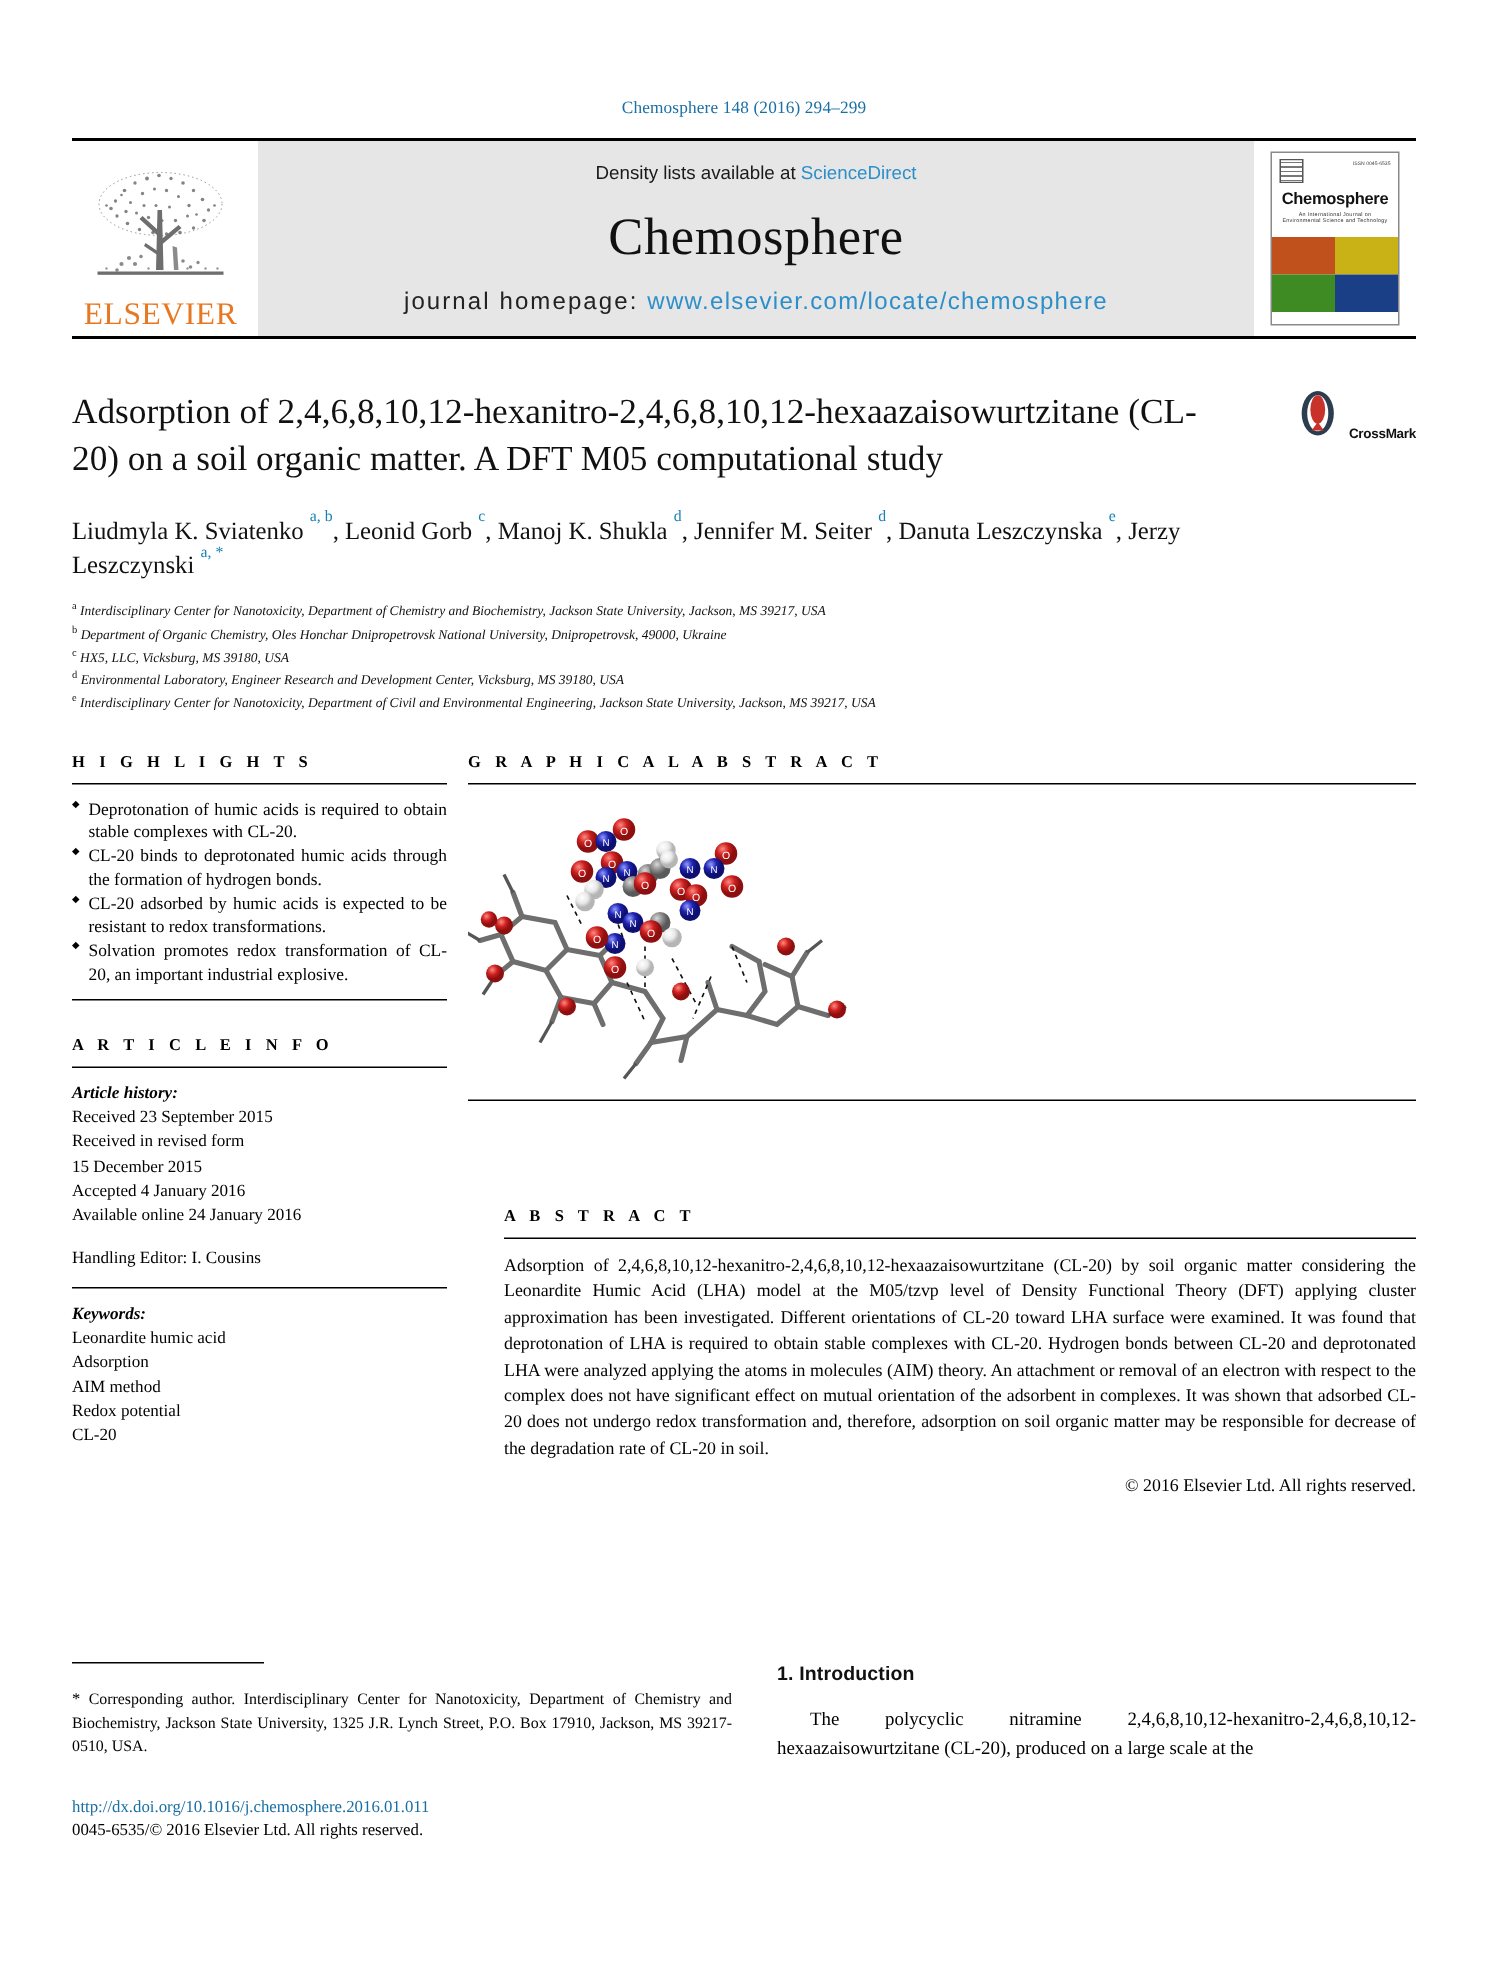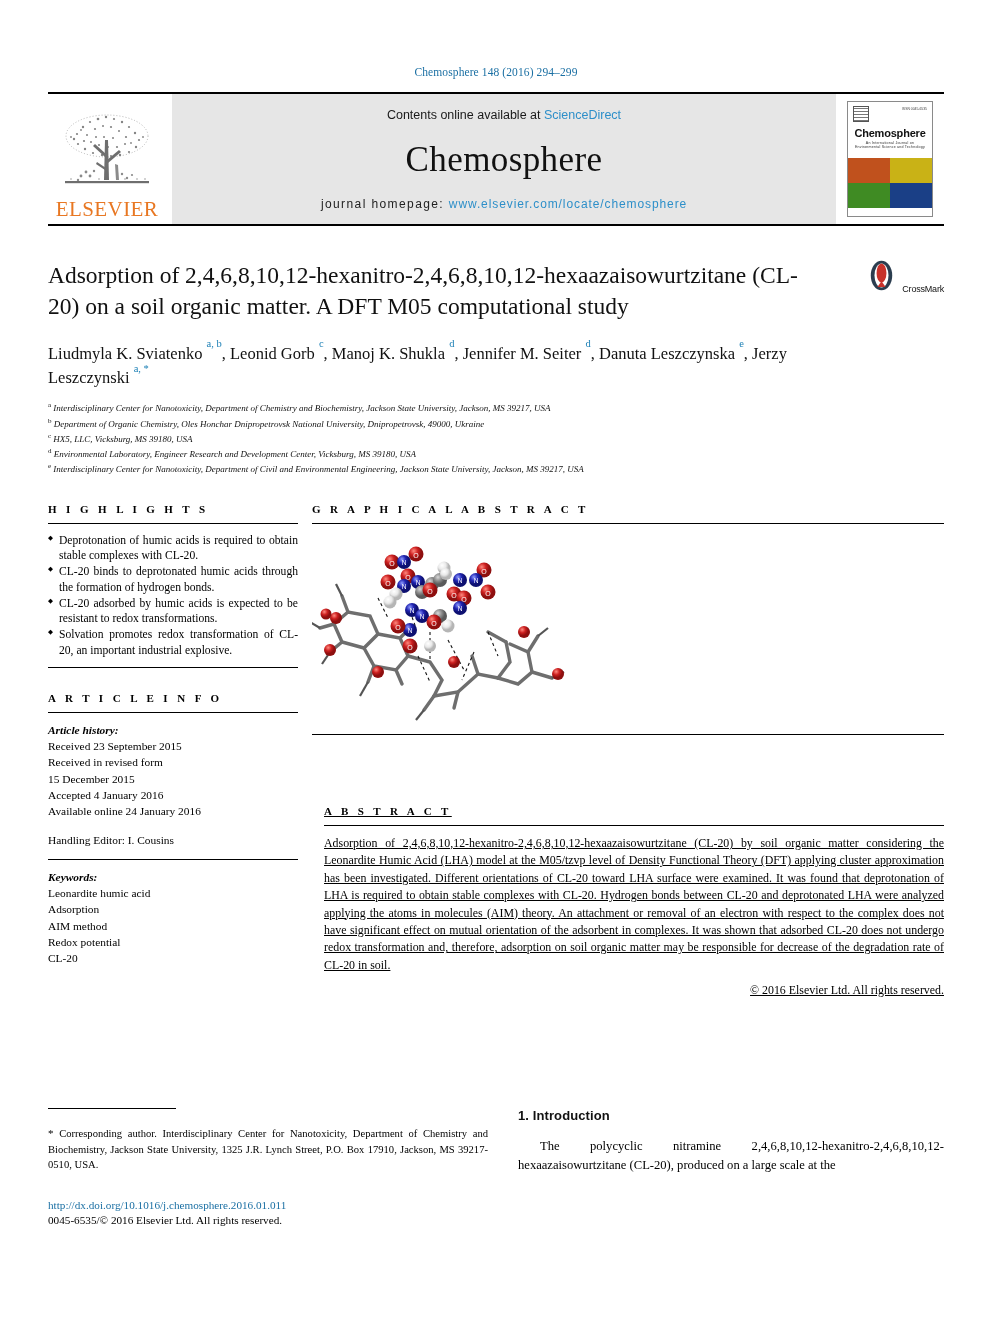--- a/index.html
+++ b/index.html
@@ -73,21 +73,21 @@
   .journal-title {
     font-family: "Liberation Serif", serif;
     font-size: 35px;
     font-weight: 400;
     letter-spacing: .4px;
     color: #111;
     line-height: 1;
   }
   .homepage-line {
     font-family: "Liberation Sans", sans-serif;
-    font-size: 12px;
+    font-size: 16px;
     letter-spacing: 1.4px;
     color: #222;
   }
   .homepage-line .url { color: #2d8fc9; letter-spacing: .9px; }
   .cover-box {
     flex: 0 0 108px;
     width: 108px;
     display:flex; align-items:center; justify-content:center;
     background:#fff;
   }
@@ -127,21 +127,21 @@
     max-width: 770px;
     color:#111;
   }
   .crossmark {
     position: absolute; right: 0; top: -4px;
     display: flex; align-items: center; gap: 4px;
   }
   .cm-badge { width: 33px; height: 33px; }
   .cm-text {
     font-family: "Liberation Sans", sans-serif;
-    font-size: 9px; font-weight: 400; color: #111; letter-spacing:-.2px;margin-top:28px;
+    font-size: 9px; font-weight: 700; color: #111; letter-spacing:-.2px;margin-top:28px;
   }
 
   .authors {
     margin: 20px 48px 0 48px;
     font-family: "Liberation Serif", serif;
     font-size: 16.5px;
     line-height: 1.45;
     color: #111;
     max-width: 800px;
   }
@@ -355,21 +355,21 @@
             <circle cx="78" cy="69" r="0.8"></circle>
           <circle cx="86" cy="69" r="0.8"></circle>
             <circle cx="66" cy="69" r="0.8"></circle>
         </g>
       </svg>
       <div class="elsevier-word">ELSEVIER</div>
     </div>
 
     <div class="center-box">
       <div class="contents-line">
-        <span>Contents online available at </span><span class="sd">ScienceDirect</span>
+        <span>Density lists available at </span><span class="sd">ScienceDirect</span>
       </div>
       <div class="journal-title">Chemosphere</div>
       <div class="homepage-line">
         <span>journal homepage:</span>
         <span class="url">www.elsevier.com/locate/chemosphere</span>
       </div>
     </div>
 
     <div class="cover-box">
       <div class="cover">
@@ -582,21 +582,21 @@
               <circle cx="212" cy="100" r="6" fill="url(#gO)"></circle>
               <circle cx="246" cy="142" r="6" fill="url(#gO)"></circle>
               <circle cx="142" cy="130" r="6" fill="url(#gO)"></circle>
             </g>
           </svg>
         </div>
       </div>
     </div>
   </div>
 
-  <div style="position:absolute; left:324px; right:48px; top:805px;text-decoration:underline;">
+  <div style="position:absolute; left:336px; right:48px; top:805px;">
     <div class="sechead">A B S T R A C T</div>
     <div class="rule-top">
       <div class="abstract-body">Adsorption of 2,4,6,8,10,12-hexanitro-2,4,6,8,10,12-hexaazaisowurtzitane (CL-20) by soil organic matter considering the Leonardite Humic Acid (LHA) model at the M05/tzvp level of Density Functional Theory (DFT) applying cluster approximation has been investigated. Different orientations of CL-20 toward LHA surface were examined. It was found that deprotonation of LHA is required to obtain stable complexes with CL-20. Hydrogen bonds between CL-20 and deprotonated LHA were analyzed applying the atoms in molecules (AIM) theory. An attachment or removal of an electron with respect to the complex does not have significant effect on mutual orientation of the adsorbent in complexes. It was shown that adsorbed CL-20 does not undergo redox transformation and, therefore, adsorption on soil organic matter may be responsible for decrease of the degradation rate of CL-20 in soil.</div>
       <div class="copyline">© 2016 Elsevier Ltd. All rights reserved.</div>
     </div>
   </div>
 
   <div class="bottom">
     <div class="bcolL">
       <div class="footnote-rule"></div>

